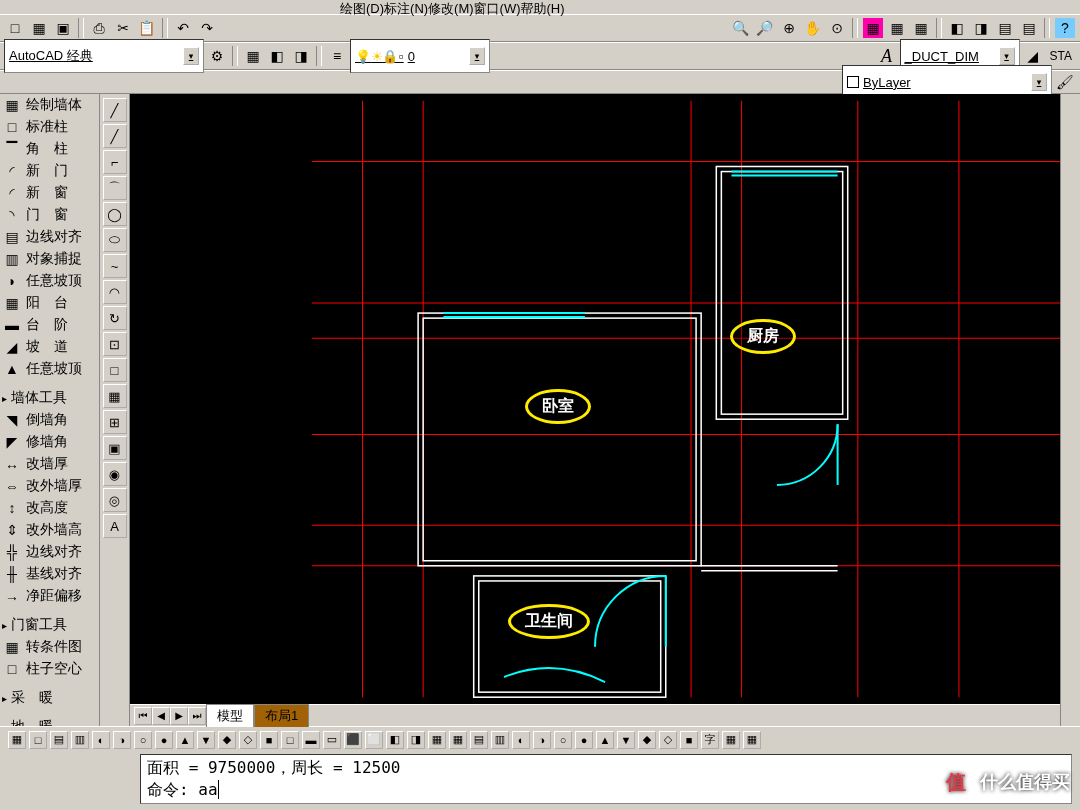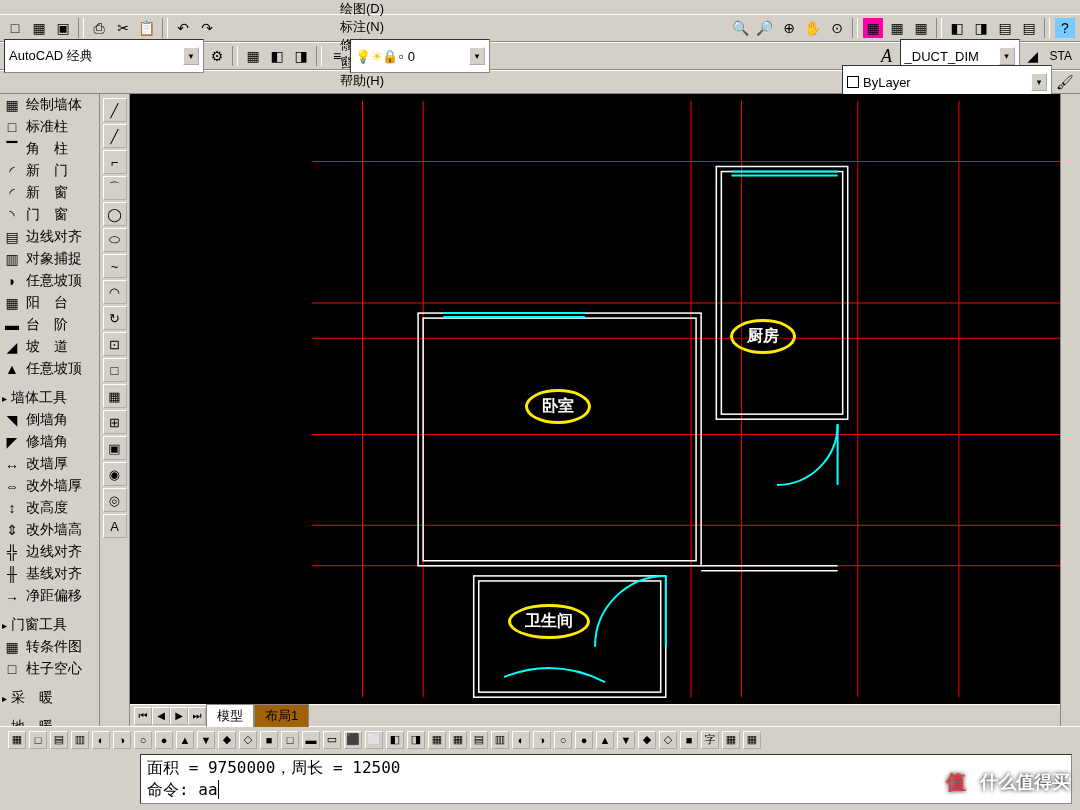--- a/index.html
+++ b/index.html
@@ -1,21 +1,21 @@
 <!DOCTYPE html>
 <html><head>
 <meta charset="utf-8">
 <style>
 * { box-sizing: border-box; margin: 0; padding: 0; }
 body { width: 1080px; height: 810px; background: #d4d0c8; font-family: "SimSun", "Microsoft YaHei", sans-serif; font-size: 12px; overflow: hidden; position: relative; }
-.menubar { height: 14px; background: #d4d0c8; display: flex; padding-left: 340px; font-size: 13px; color: #000; flex-direction: column; }
+.menubar { height: 14px; background: #d4d0c8; display: flex; padding-left: 340px; font-size: 13px; color: #000; }
 .toolbar-row { height: 28px; background: #d4d0c8; border-top: 1px solid #fff; border-bottom: 1px solid #888; display: flex; align-items: center; padding: 0 4px; gap: 2px; }
 .tb-btn { width: 22px; height: 22px; border: 1px solid #d4d0c8; display: flex; align-items: center; justify-content: center; font-size: 14px; cursor: pointer; }
 .sep { width: 6px; height: 20px; border-left: 1px solid #888; border-right: 1px solid #fff; margin: 0 2px; }
-.dropdown { height: 22px; background: #fff; border: 1px inset #888; display: flex; align-items: center; padding: 16px 4px; font-size: 13px; }
+.dropdown { height: 22px; background: #fff; border: 1px inset #888; display: flex; align-items: center; padding: 16px 4px; font-size: 13px; text-decoration: underline; }
 .dropdown .dd-arrow { width: 16px; height: 18px; background: #d4d0c8; border: 1px outset #fff; margin-left: auto; display: flex; align-items: center; justify-content: center; font-size: 9px; }
 .main-area { display: flex; height: 632px; }
 .left-panel { width: 100px; background: #d4d0c8; border-right: 1px solid #888; overflow: hidden; }
 .tool-item { display: flex; align-items: center; height: 22px; padding: 0 2px; gap: 4px; cursor: pointer; font-size: 14px; }
 .tool-item .ti-icon { width: 20px; height: 18px; display: flex; align-items: center; justify-content: center; font-size: 14px; }
 .tool-header { display: flex; align-items: center; height: 22px; font-size: 14px; background: #d4d0c8; padding-left: 2px; margin-top: 7px; }
 .tool-header::before { content: "▸"; margin-right: 4px; font-size: 10px; }
 .vtoolbar { width: 30px; background: #d4d0c8; border-right: 1px solid #888; display: flex; flex-direction: column; align-items: center; padding-top: 4px; gap: 2px; }
 .vtb-btn { width: 24px; height: 24px; border: 1px outset #fff; display: flex; align-items: center; justify-content: center; font-size: 13px; cursor: pointer; background: #d4d0c8; }
 .canvas-wrap { flex: 1; display: flex; flex-direction: column; background: #000; position: relative; }

